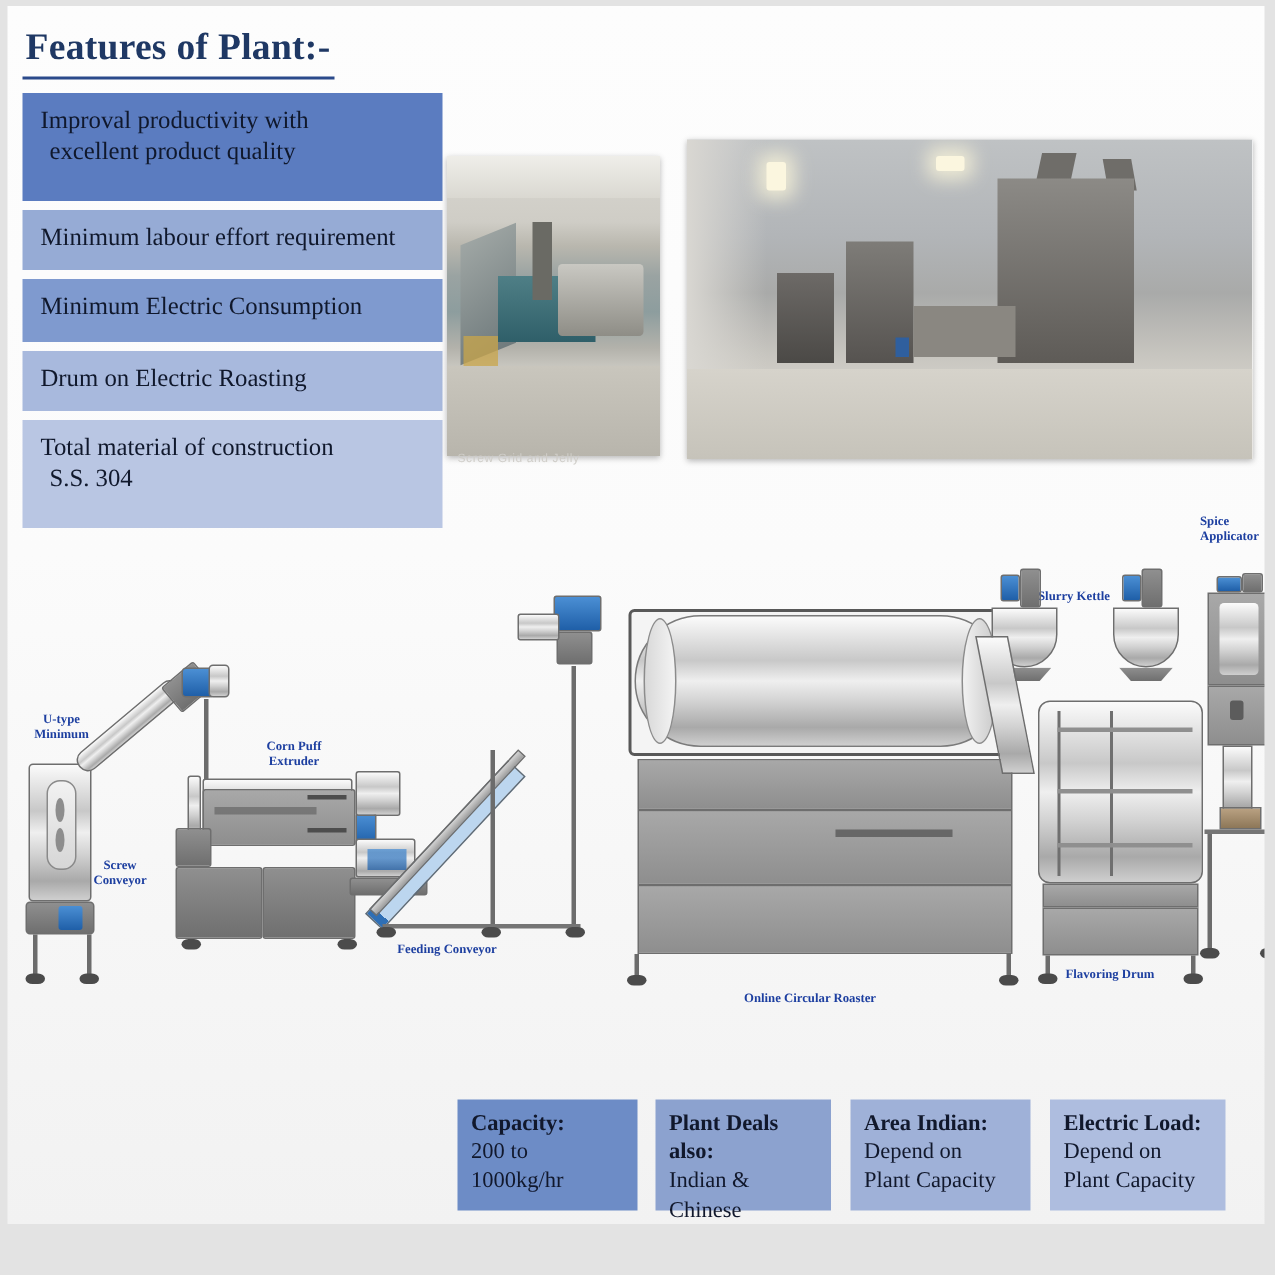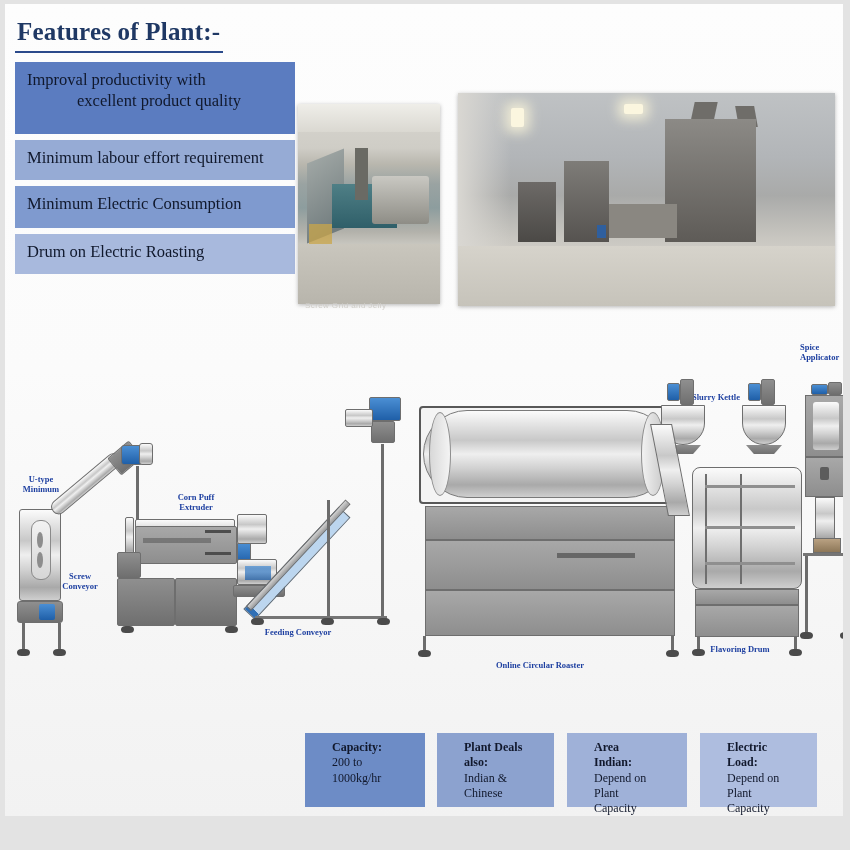--- a/index.html
+++ b/index.html
@@ -39,21 +39,21 @@
     margin-bottom:6px;
     font-size:16.5px;line-height:1.28;
     color:#10182c;
     font-family:"Liberation Serif", serif;
   }
   .feat.f0{background:#5b7cc0;height:72px;}
   .feat.f1{background:#7f9acf;height:42px;}
   .feat.f2{background:#96abd5;height:40px;}
   .feat.f3{background:#a8b9dd;height:40px;}
   .feat.f4{background:#b9c6e3;height:72px;}
-  .feat .l2{display:block;padding-left:6px;text-align:center;}
+  .feat .l2{display:block;padding-left:6px;}
 
   
   .photo{
     position:absolute;
     box-shadow:0 1px 4px rgba(0,0,0,.28);
     overflow:hidden;
   }
   #photo-left{left:293px;top:100px;width:142px;height:200px;}
   #photo-right{left:453px;top:89px;width:377px;height:213px;}
 
@@ -129,21 +129,21 @@
   .mblue{background:linear-gradient(180deg,#4b8fd4,#1f5fa8);}
   .edge{border:1px solid #6e6e6e;box-sizing:border-box;}
   .leg{position:absolute;width:3px;background:#6c6c6c;}
   .foot{position:absolute;width:13px;height:7px;background:#4b4b4b;
     border-radius:50%/70%;}
 
   
   .info-row{position:absolute;left:300px;top:729px;width:540px;height:74px;}
   .ibox{
     position:absolute;top:0;box-sizing:border-box;height:74px;
-    padding:7px 27px;font-size:12px;line-height:1.28;
+    padding:7px 9px;font-size:15px;line-height:1.28;
     color:#11182c;font-family:"Liberation Serif", serif;
   }
   .ibox .hd{font-weight:bold;display:block;}
   .ibox .bd{display:block;}
   #ibox-0{left:0;width:120px;background:#6d8cc6;}
   #ibox-1{left:132px;width:117px;background:#8ca2cf;}
   #ibox-2{left:262px;width:120px;background:#9fb1d8;}
   #ibox-3{left:395px;width:117px;background:#aebddf;}
 </style>
 </head>
@@ -156,20 +156,24 @@
   <div class="title-rule"></div>
 
   <div class="features">
     <div class="feat f0">
       <span>Improval productivity with</span>
       <span class="l2">excellent product quality</span>
     </div>
     <div class="feat f2">Minimum labour effort requirement</div>
     <div class="feat f1">Minimum Electric Consumption</div>
     <div class="feat f3">Drum on Electric Roasting</div>
+    <div class="feat f4">
+      <span>Total material of construction</span>
+      <span class="l2">S.S. 304</span>
+    </div>
   </div>
 
   <div class="photo" id="photo-left">
     <div class="ph-bg"></div>
     <div class="m7"></div>
     <div class="m1"></div>
     <div class="m2"></div>
     <div class="m3"></div>
     <div class="m4"></div>
     <div class="m5"></div>

